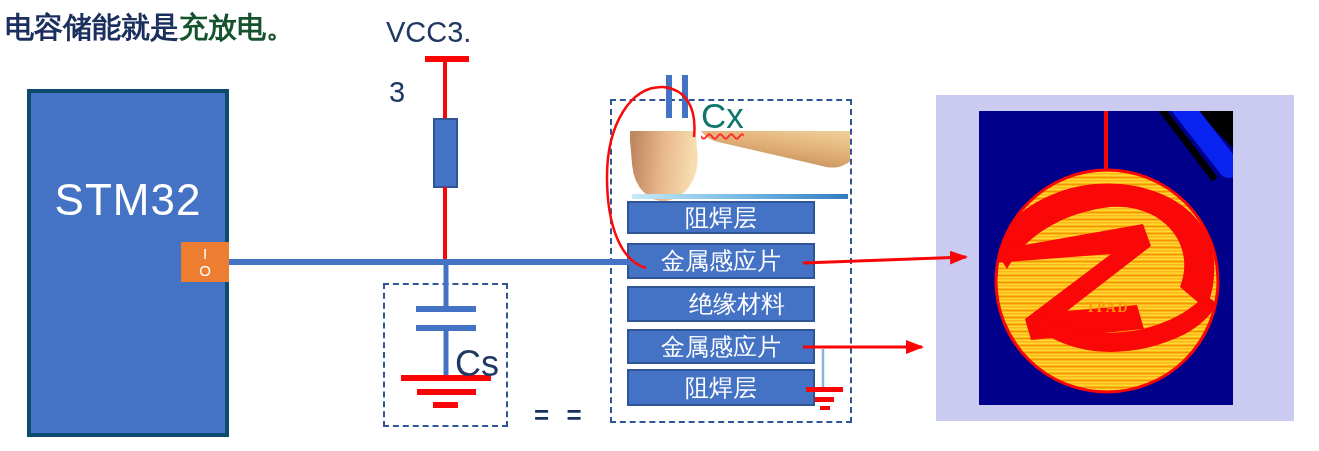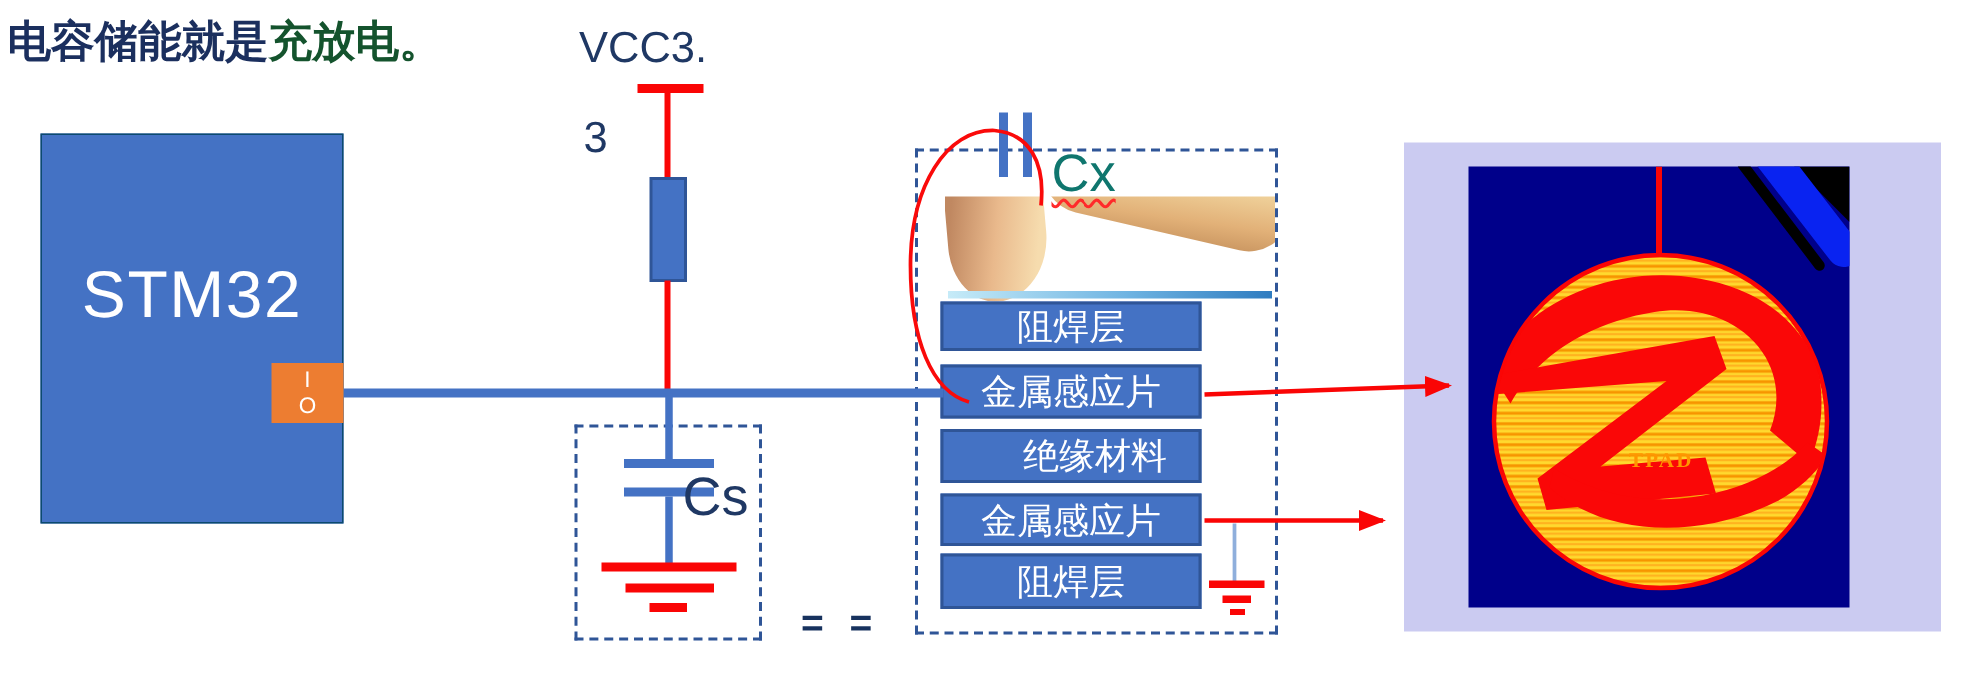--- a/index.html
+++ b/index.html
@@ -12,49 +12,49 @@
   
   #title{left:5px;top:8px;font-size:29px;font-weight:bold;color:#1b2f5e;letter-spacing:0px;z-index:5;white-space:nowrap;}
   #title .hl{color:#14532d;}
 
   
   .vcc{color:#1f3864;font-size:29px;z-index:5;}
   #vcc1{left:386px;top:16px;}
   #vcc2{left:389px;top:76px;}
 
   
-  #stm32{left:27px;top:89px;width:202px;height:260px;background:#4472c4;border:1px solid #0c4a6e;box-sizing:border-box;z-index:1;}
+  #stm32{left:27px;top:89px;width:202px;height:348px;background:#4472c4;border:4px solid #0c4a6e;box-sizing:border-box;z-index:1;}
   #stm32-label{left:0;top:82px;width:100%;text-align:center;color:#ffffff;font-size:44px;letter-spacing:1px;}
   #io-pin{left:181px;top:242px;width:48px;height:40px;background:#ed7d31;z-index:3;display:flex;flex-direction:column;align-items:center;justify-content:center;color:#fff;font-size:15px;line-height:17px;}
 
   
   .dashedbox{border:2px dashed #2f5597;box-sizing:border-box;z-index:1;background:transparent;}
   #cs-box{left:383px;top:283px;width:125px;height:144px;}
   #layers-box{left:610px;top:99px;width:242px;height:324px;}
 
   
   #finger-photo{left:630px;top:131px;width:220px;height:70px;background:#ffffff;overflow:hidden;z-index:0;}
   #finger-vertical{left:2px;top:-8px;width:66px;height:78px;border-radius:10px 18px 36px 30px / 8px 14px 44px 38px;
     background:linear-gradient(100deg,#c08861 8%,#e9b98c 48%,#f6dcae 85%);transform:rotate(-5deg);}
   #finger-diagonal{left:64px;top:-32px;width:168px;height:56px;border-radius:28px;
     background:linear-gradient(175deg,#f4dca6 30%,#e2b178 75%,#c99560);transform:rotate(13deg);}
   #touch-surface{left:2px;top:63px;width:216px;height:5px;
     background:linear-gradient(90deg,#c6ebf8,#6fb4e2 55%,#2f7cc0);}
 
   
-  .layerbar{left:627px;width:174px;background:#4472c4;border:2px solid #2f5597;box-sizing:border-box;
+  .layerbar{left:627px;width:188px;background:#4472c4;border:2px solid #2f5597;box-sizing:border-box;
     color:#ffffff;font-size:24px;display:flex;align-items:center;justify-content:center;z-index:2;}
   #layer-0{top:201px;height:33px;}
   #layer-1{top:243px;height:36px;}
   #layer-2{top:286px;height:36px;padding-left:32px;}
   #layer-3{top:329px;height:35px;}
   #layer-4{top:369px;height:37px;}
 
   
-  #cs-label{left:455px;top:310px;font-size:36px;color:#1f3864;z-index:5;}
+  #cs-label{left:455px;top:343px;font-size:36px;color:#1f3864;z-index:5;}
   #equiv-label{left:520px;top:334px;font-size:31px;font-weight:600;color:#17325e;z-index:5;}
   #equiv-symbol{left:534px;top:400px;font-size:26px;font-weight:bold;color:#17325e;letter-spacing:5px;z-index:5;white-space:nowrap;}
   #cx-label{left:701px;top:96px;font-size:35px;color:#0f766e;z-index:5;
     text-decoration:underline wavy #ff2a2a 2px;text-underline-offset:5px;}
 
   
   #pcb-frame{left:936px;top:95px;width:358px;height:326px;background:#cbcbf1;z-index:0;}
   #pcb-board{left:979px;top:111px;width:254px;height:294px;background:#00008a;z-index:1;}
   #tpad-label{left:1086px;top:270px;font-family:"Liberation Serif","DejaVu Serif",serif;font-weight:bold;
     font-size:14px;color:#ff9500;letter-spacing:1.5px;z-index:5;margin-top:30px;}

